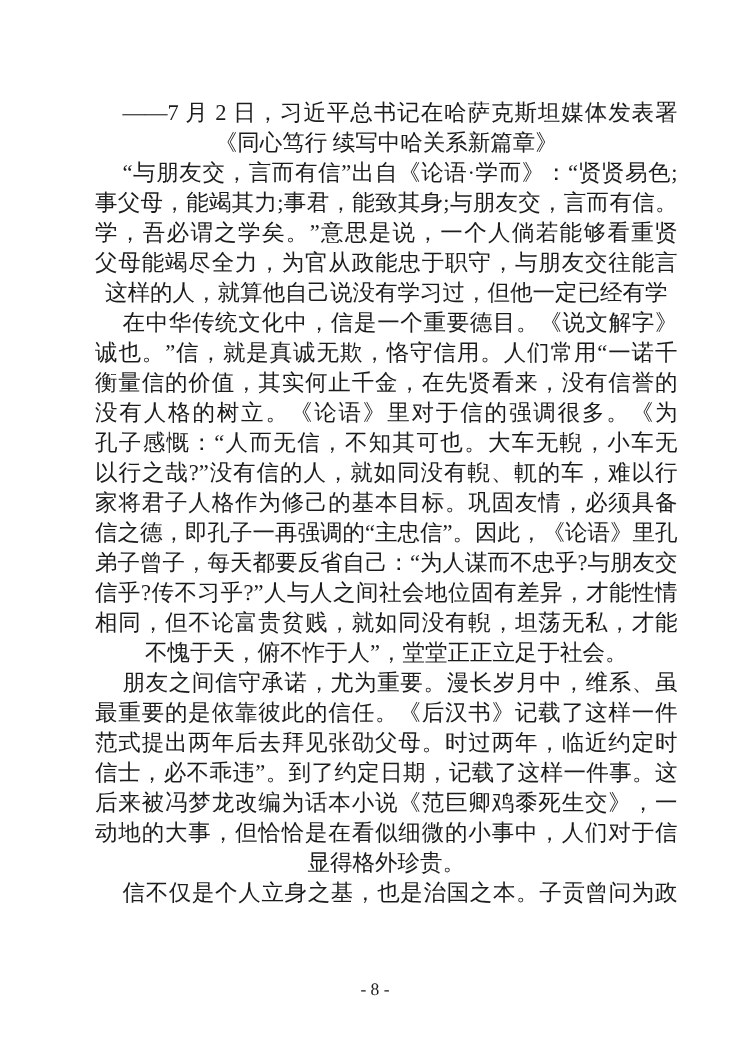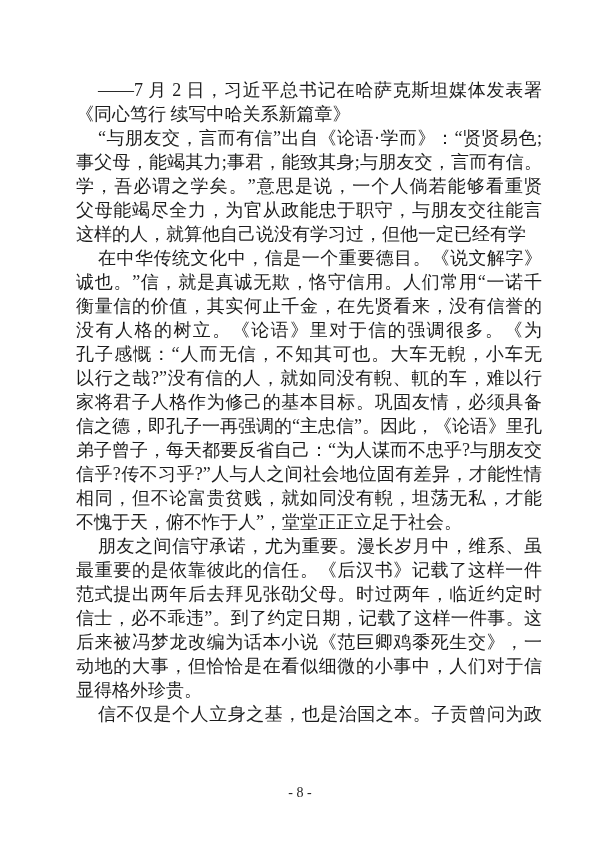--- a/index.html
+++ b/index.html
@@ -22,20 +22,21 @@
     left: 76px;
     top: 78px;
     width: 466px;
     font-size: 18px;
     line-height: 24px;
     letter-spacing: 0;
   }
   .line {
     height: 24px;
     overflow: hidden;
+    text-align: center;
   }
   .line.justify {
     text-align: justify;
     text-align-last: justify;
     text-justify: inter-character;
   }
   .line.indent {
     text-indent: 22px;
   }
   .footer {

